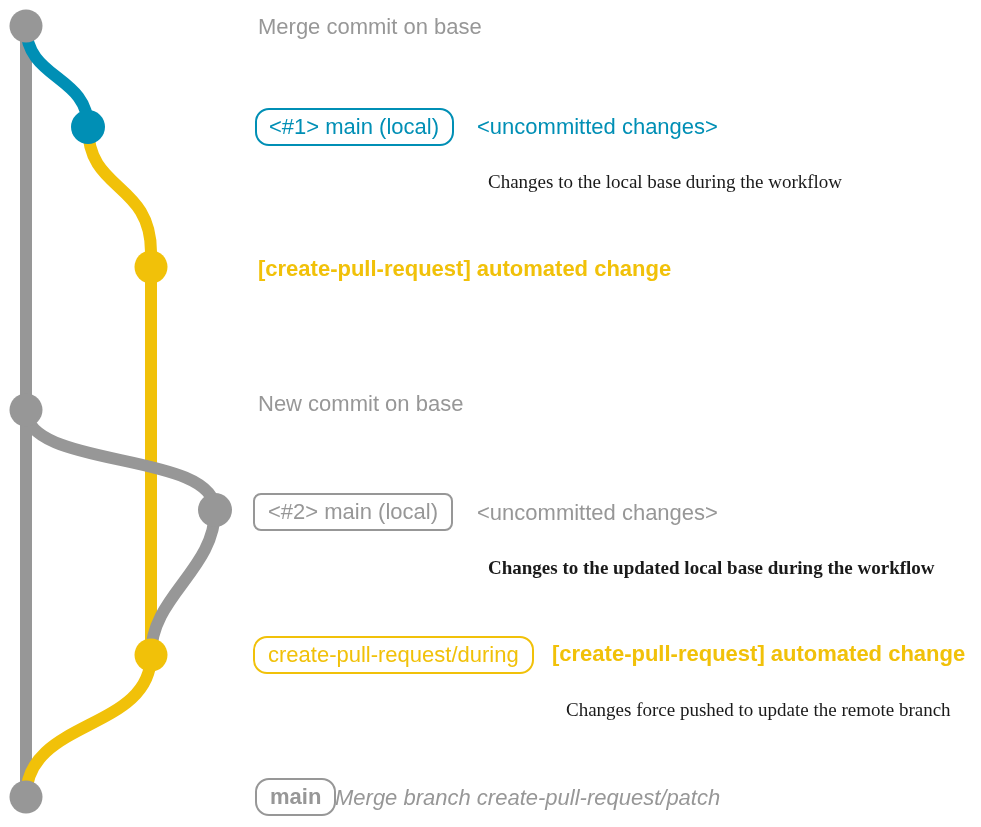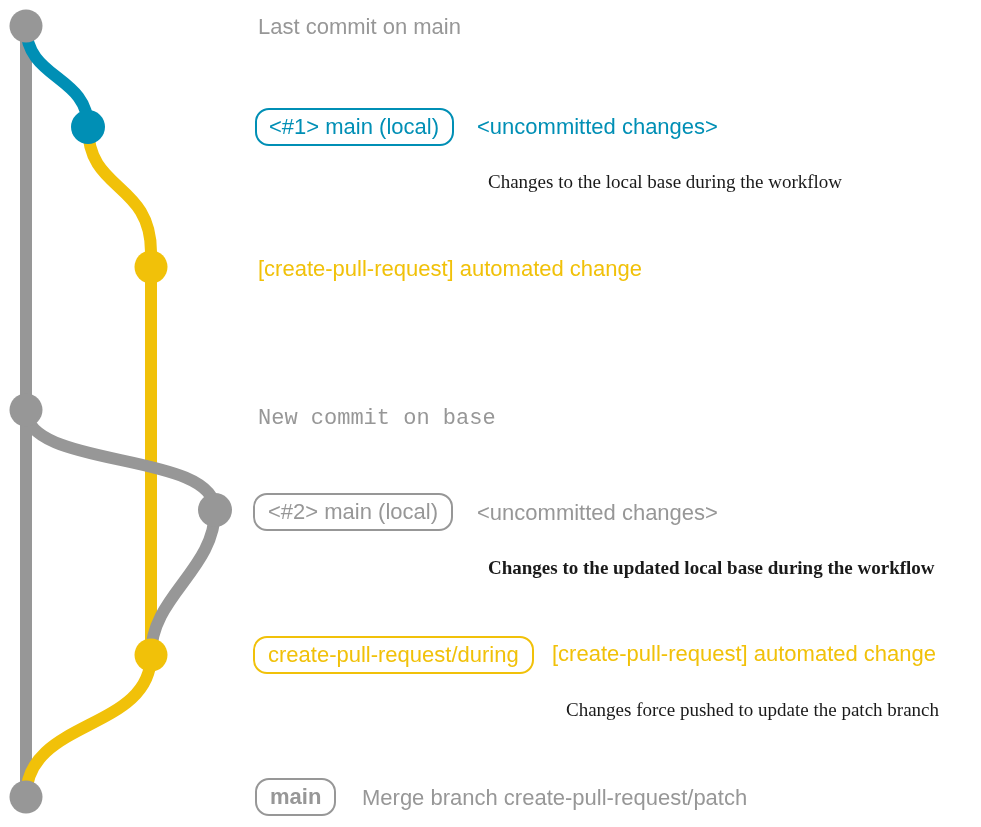--- a/index.html
+++ b/index.html
@@ -27,21 +27,21 @@
   .fill-yellow { fill: var(--yellow); }
 
   .msg {
     position: absolute;
     font-size: 22px;
     line-height: 25px;
     white-space: nowrap;
   }
   .msg.gray   { color: var(--gray); }
   .msg.blue   { color: var(--blue); }
-  .msg.yellow { color: var(--yellow); }
+  .msg.yellow { color: var(--yellow); font-weight: bold; }
 
   .caption {
     position: absolute;
     font-family: "Liberation Serif", serif;
     font-size: 19px;
     line-height: 23px;
     color: var(--caption);
     white-space: nowrap;
     margin-top: 25px;
   }
@@ -80,34 +80,34 @@
 
     <circle cx="26" cy="26" r="16.5" class="fill-gray"></circle>
     <circle cx="88" cy="127" r="17" class="fill-blue"></circle>
     <circle cx="151" cy="267" r="16.5" class="fill-yellow"></circle>
     <circle cx="26" cy="410" r="16.5" class="fill-gray"></circle>
     <circle cx="215" cy="510" r="17" class="fill-gray"></circle>
     <circle cx="151" cy="655" r="16.5" class="fill-yellow"></circle>
     <circle cx="26" cy="797" r="16.5" class="fill-gray"></circle>
   </svg>
 
-  <div class="msg gray" style="left:258px; top:14px;">Last commit on main</div>
+  <div class="msg gray" style="left:258px; top:14px;">Merge commit on base</div>
 
   <div class="badge blue" style="left:255px; top:108px;">&lt;#1&gt; main (local)</div>
   <div class="msg blue" style="left:477px; top:114px;">&lt;uncommitted changes&gt;</div>
   <div class="caption" style="left:488px; top:145px;">Changes to the local base during the workflow</div>
 
   <div class="msg yellow" style="left:258px; top:256px;">[create-pull-request] automated change</div>
 
-  <div class="msg gray" style="left:258px; top:406px;font-family:Liberation Mono, monospace;">New commit on base</div>
+  <div class="msg gray" style="left:258px; top:391px;">New commit on base</div>
 
-  <div class="badge gray" style="left:253px; top:493px;">&lt;#2&gt; main (local)</div>
+  <div class="badge gray" style="left:253px; top:493px;border-radius:8px;">&lt;#2&gt; main (local)</div>
   <div class="msg gray" style="left:477px; top:500px;">&lt;uncommitted changes&gt;</div>
   <div class="caption" style="left:488px; top:531px;font-weight:bold;">Changes to the updated local base during the workflow</div>
 
   <div class="badge yellow" style="left:253px; top:636px;">create-pull-request/during</div>
   <div class="msg yellow" style="left:552px; top:641px;">[create-pull-request] automated change</div>
-  <div class="caption" style="left:566px; top:673px;">Changes force pushed to update the patch branch</div>
+  <div class="caption" style="left:566px; top:673px;">Changes force pushed to update the remote branch</div>
 
   <div class="badge gray" style="left:255px; top:778px;font-weight:bold;">main</div>
-  <div class="msg gray" style="left:362px; top:785px;">Merge branch create-pull-request/patch</div>
+  <div class="msg gray" style="left:335px; top:785px;font-style:italic;">Merge branch create-pull-request/patch</div>
 
 </div>
 
 </body></html>

